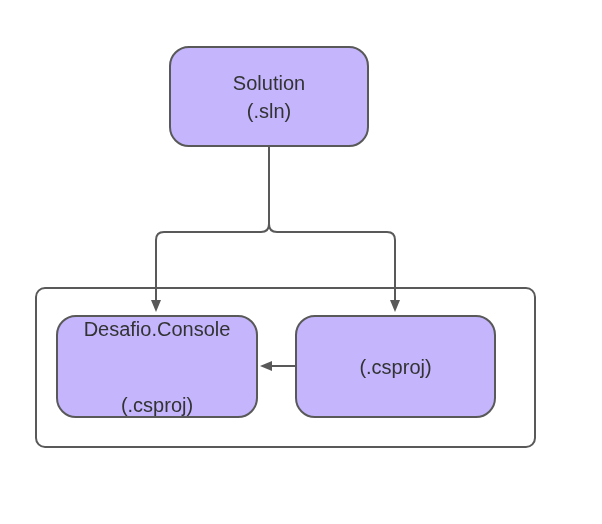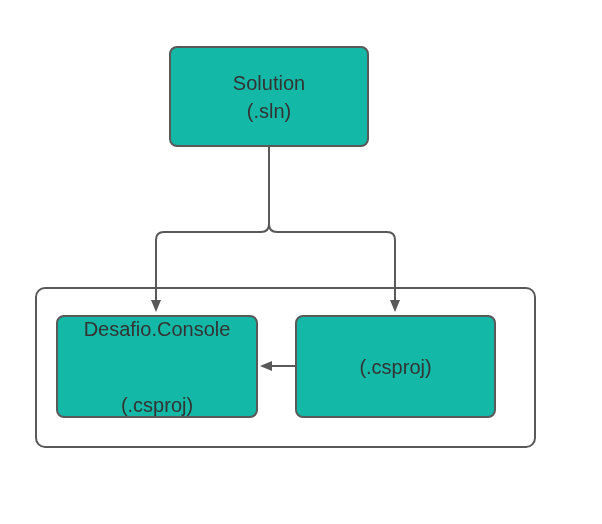--- a/index.html
+++ b/index.html
@@ -7,23 +7,23 @@
     position: relative;
     width: 602px;
     height: 524px;
     background: #ffffff;
     font-family: "Liberation Sans", sans-serif;
     overflow: hidden;
   }
   .node {
     position: absolute;
     box-sizing: border-box;
-    background: #14b8a6;
+    background: #c4b5fd;
     border: 2px solid #595959;
-    border-radius: 8px;
+    border-radius: 20px;
     display: flex;
     flex-direction: column;
     align-items: center;
     justify-content: center;
     text-align: center;
     font-size: 20px;
     line-height: 28px;
     color: #333333;
     z-index: 3;
   }

